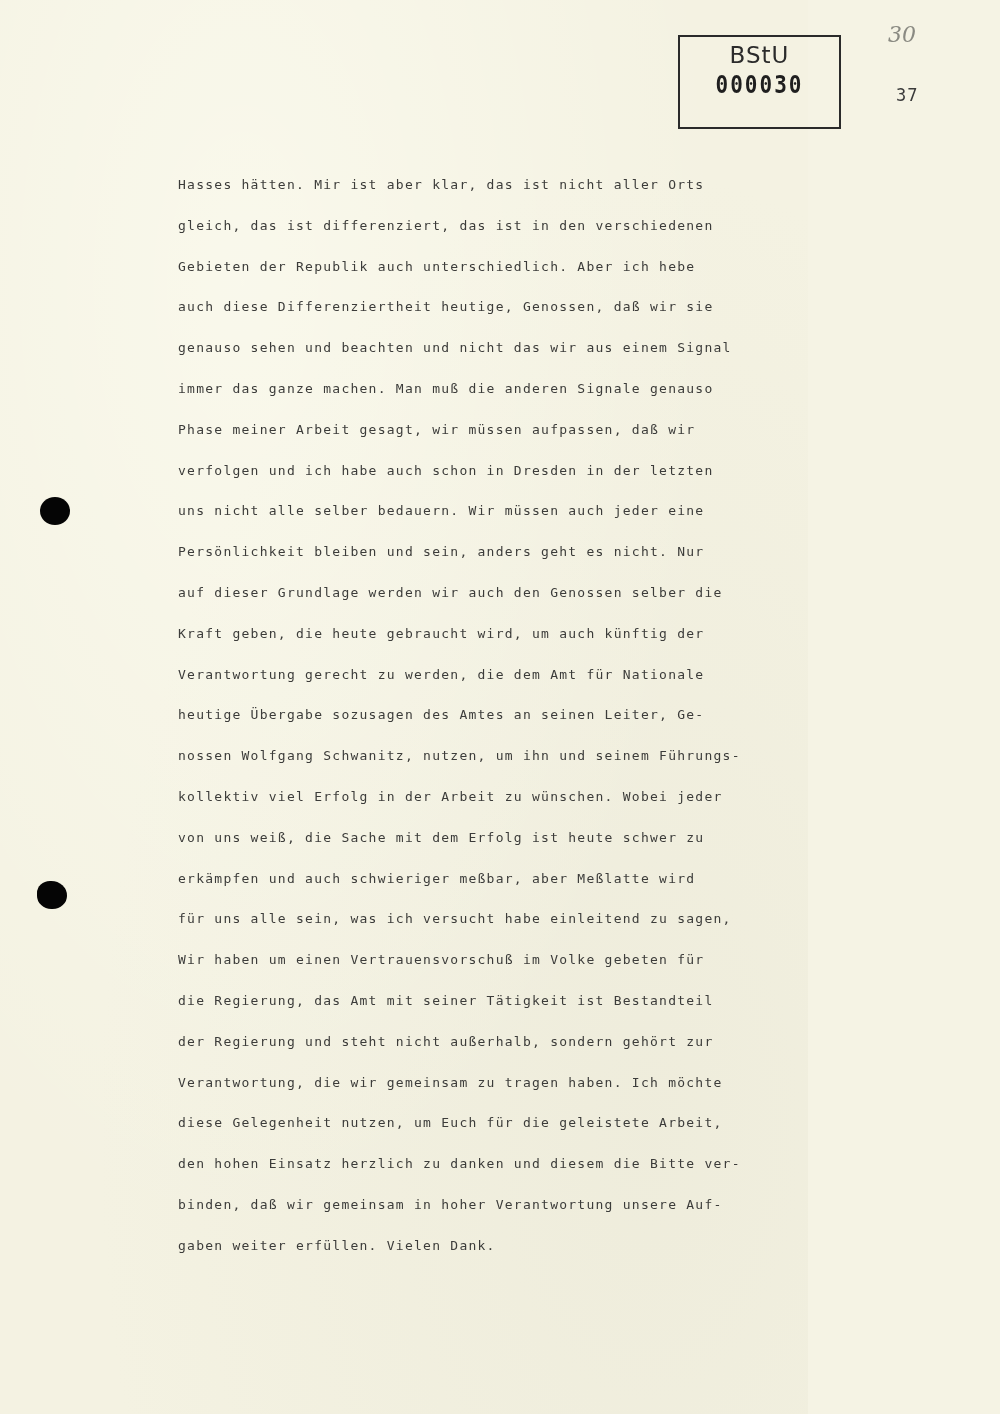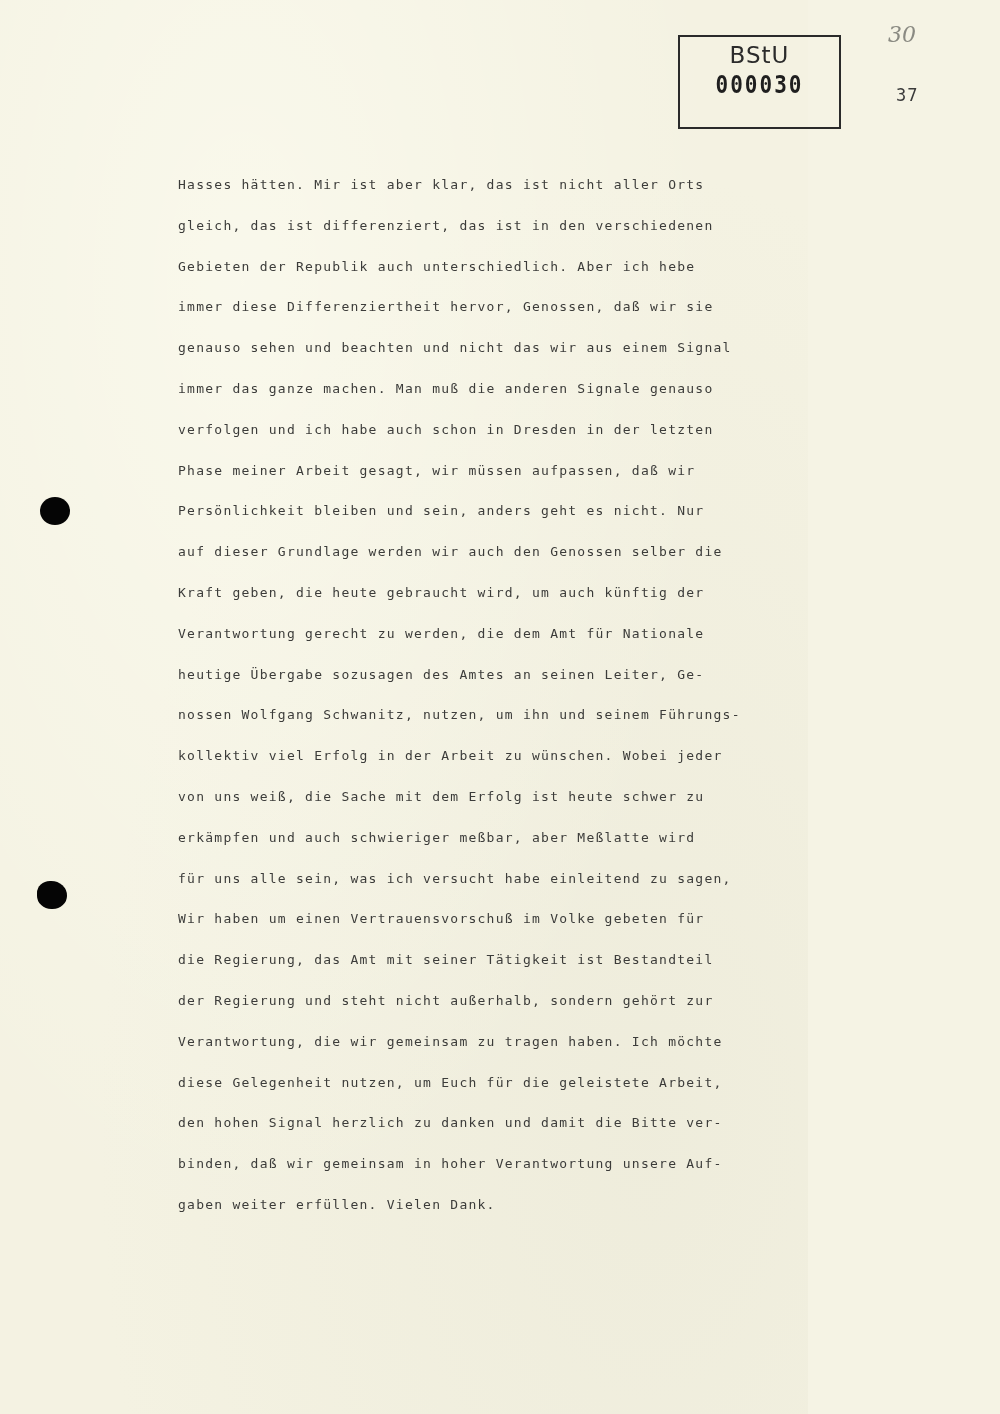--- a/index.html
+++ b/index.html
@@ -107,38 +107,39 @@
 
   <div class="page-number">37</div>
 
   <div class="punch-hole one"></div>
   <div class="punch-hole two"></div>
 
   <div class="body-text">
     <div class="line">Hasses hätten. Mir ist aber klar, das ist nicht aller Orts</div>
     <div class="line">gleich, das ist differenziert, das ist in den verschiedenen</div>
     <div class="line">Gebieten der Republik auch unterschiedlich. Aber ich hebe</div>
-    <div class="line">immer diese Differenziertheit hervor, Genossen, daß wir sie</div>
+    <div class="line">auch diese Differenziertheit heutige, Genossen, daß wir sie</div>
     <div class="line">genauso sehen und beachten und nicht das wir aus einem Signal</div>
     <div class="line">immer das ganze machen. Man muß die anderen Signale genauso</div>
+    <div class="line">Phase meiner Arbeit gesagt, wir müssen aufpassen, daß wir</div>
     <div class="line">verfolgen und ich habe auch schon in Dresden in der letzten</div>
-    <div class="line">Phase meiner Arbeit gesagt, wir müssen aufpassen, daß wir</div>
+    <div class="line">uns nicht alle selber bedauern. Wir müssen auch jeder eine</div>
     <div class="line">Persönlichkeit bleiben und sein, anders geht es nicht. Nur</div>
     <div class="line">auf dieser Grundlage werden wir auch den Genossen selber die</div>
     <div class="line">Kraft geben, die heute gebraucht wird, um auch künftig der</div>
     <div class="line">Verantwortung gerecht zu werden, die dem Amt für Nationale</div>
     <div class="line">heutige Übergabe sozusagen des Amtes an seinen Leiter, Ge-</div>
     <div class="line">nossen Wolfgang Schwanitz, nutzen, um ihn und seinem Führungs-</div>
     <div class="line">kollektiv viel Erfolg in der Arbeit zu wünschen. Wobei jeder</div>
     <div class="line">von uns weiß, die Sache mit dem Erfolg ist heute schwer zu</div>
     <div class="line">erkämpfen und auch schwieriger meßbar, aber Meßlatte wird</div>
     <div class="line">für uns alle sein, was ich versucht habe einleitend zu sagen,</div>
     <div class="line">Wir haben um einen Vertrauensvorschuß im Volke gebeten für</div>
     <div class="line">die Regierung, das Amt mit seiner Tätigkeit ist Bestandteil</div>
     <div class="line">der Regierung und steht nicht außerhalb, sondern gehört zur</div>
     <div class="line">Verantwortung, die wir gemeinsam zu tragen haben. Ich möchte</div>
     <div class="line">diese Gelegenheit nutzen, um Euch für die geleistete Arbeit,</div>
-    <div class="line">den hohen Signal herzlich zu danken und damit die Bitte ver-</div>
+    <div class="line">den hohen Einsatz herzlich zu danken und diesem die Bitte ver-</div>
     <div class="line">binden, daß wir gemeinsam in hoher Verantwortung unsere Auf-</div>
     <div class="line">gaben weiter erfüllen. Vielen Dank.</div>
   </div>
 
 </div>
 
 </body></html>

